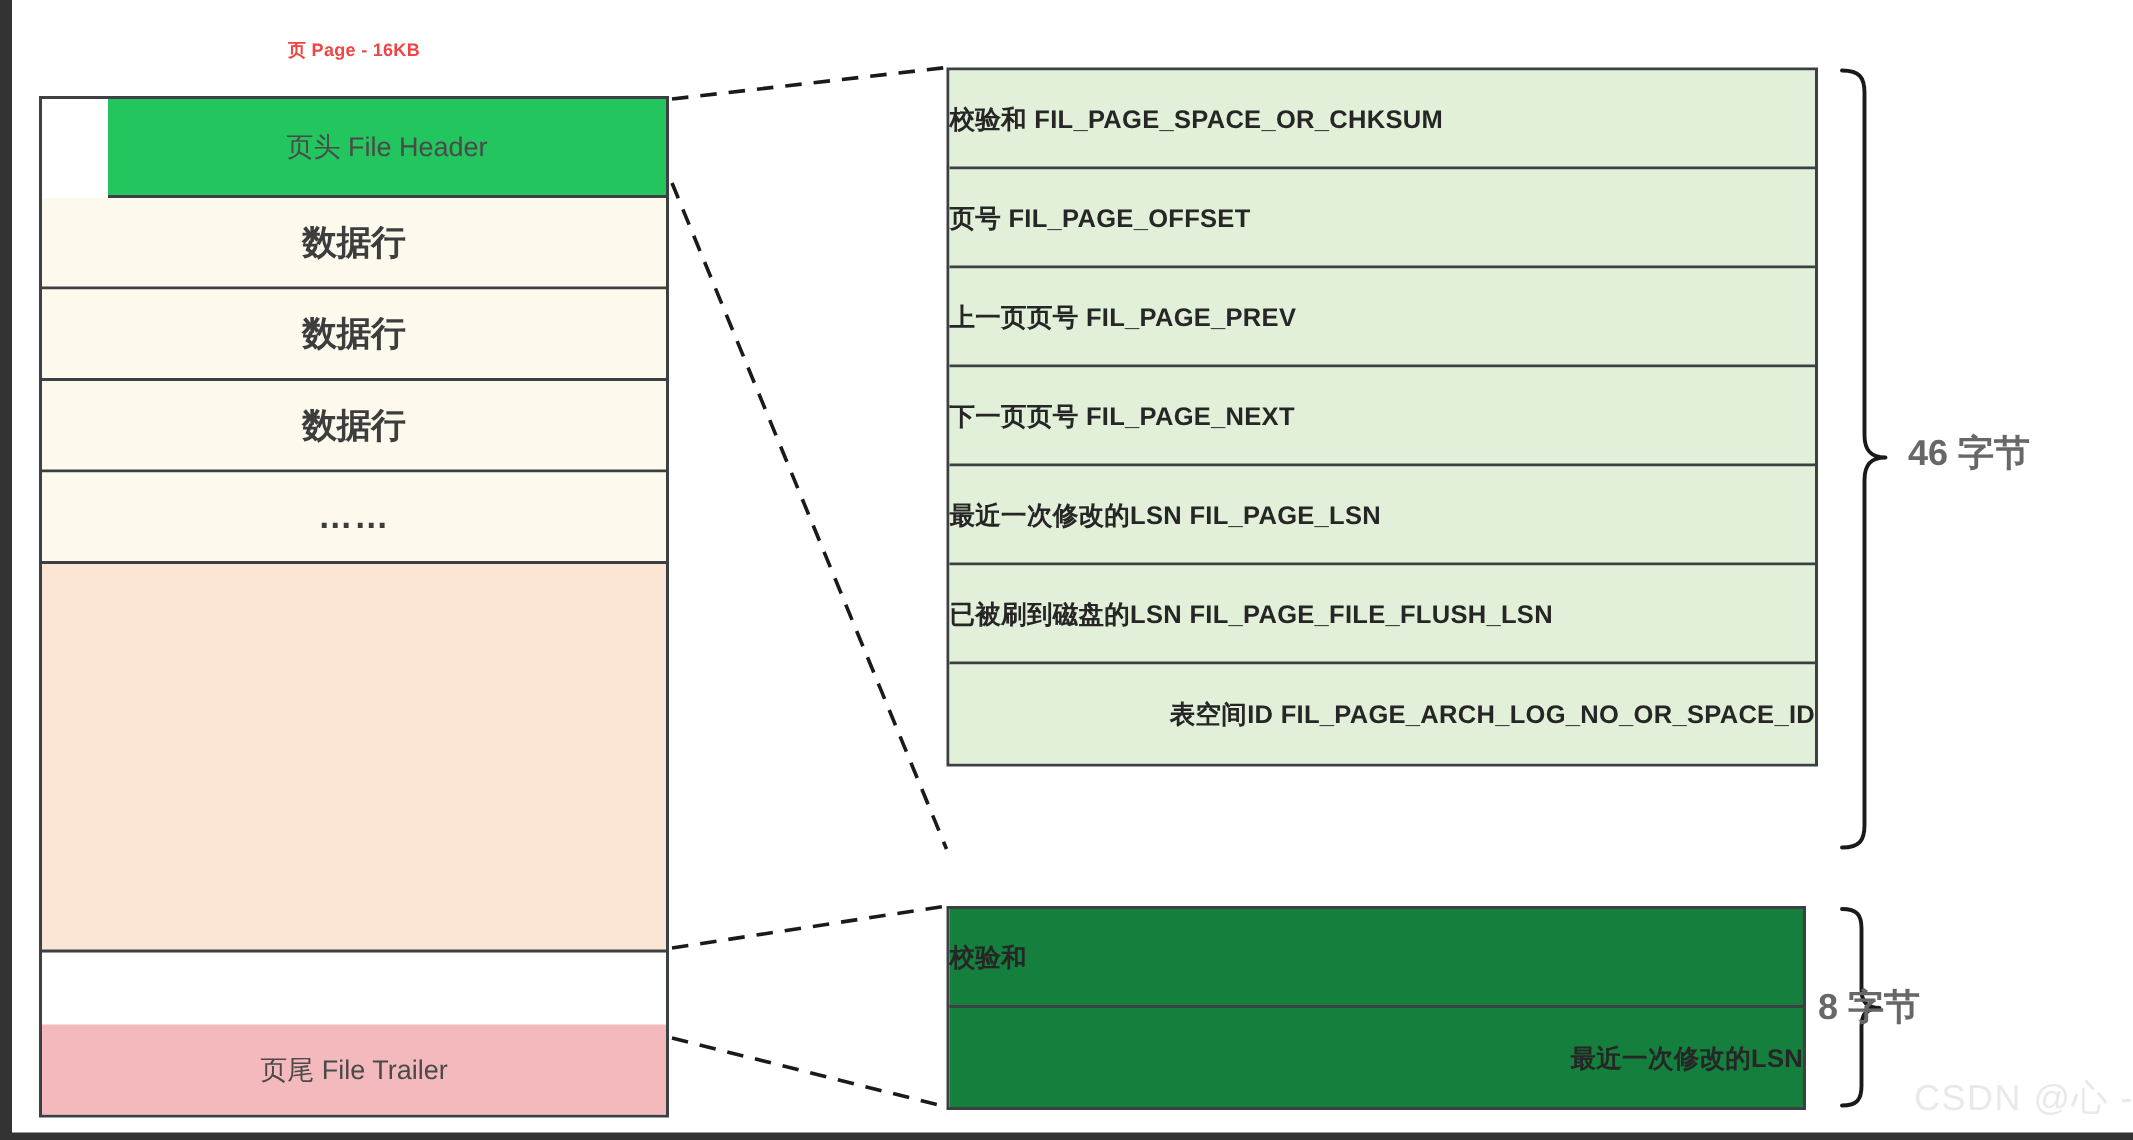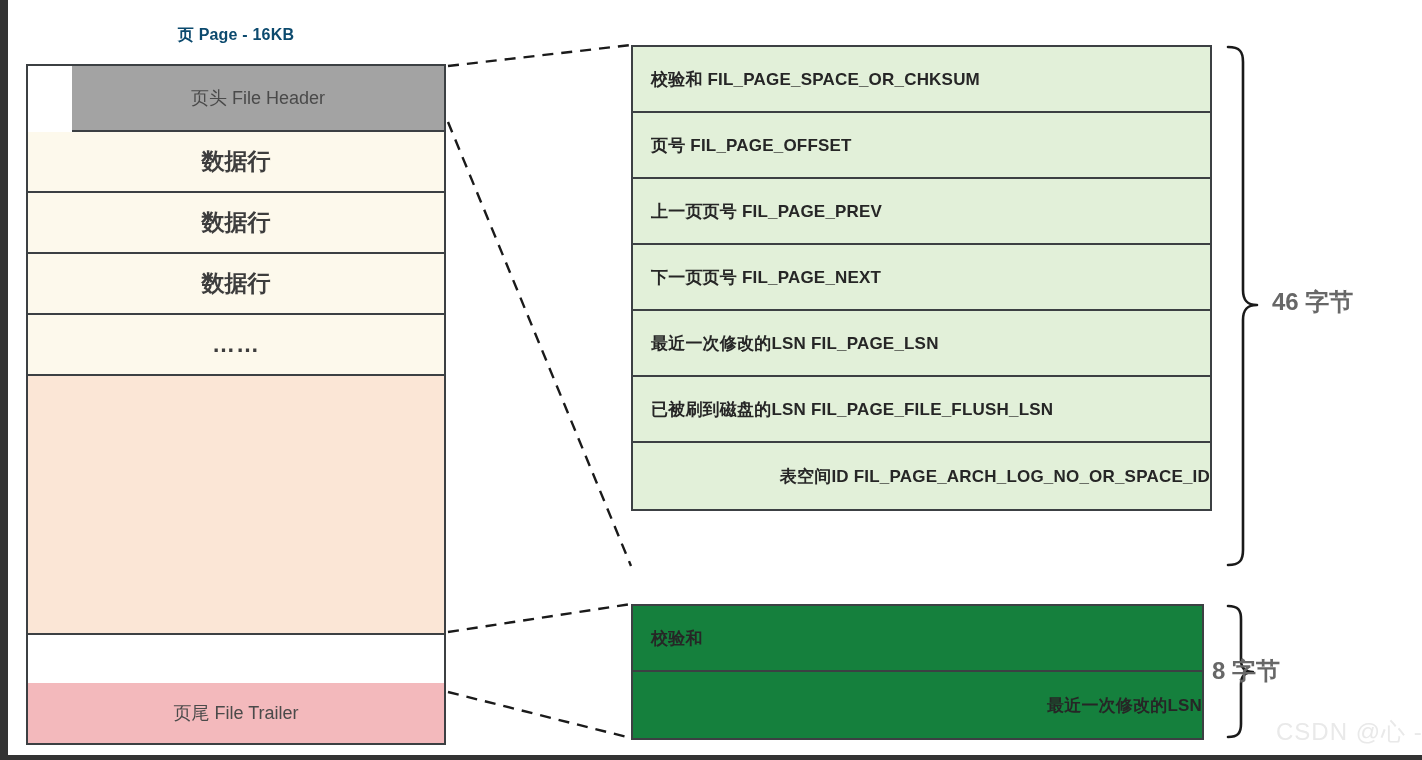--- a/index.html
+++ b/index.html
@@ -32,23 +32,23 @@
     width: 1422px; height: 5px;
     background: #333333;
   }
 
   
   #page-title {
     position: absolute;
     left: 26px; top: 25px;
     width: 420px;
     text-align: center;
-    font-size: 16px;
-    font-weight: bold;
-    color: #0c4a6e;
+    font-size: 12px;
+    font-weight: bold;
+    color: #ef4444;
     letter-spacing: 0.2px;
   }
 
   #page-stack {
     position: absolute;
     left: 26px; top: 64px;
     width: 420px;
     border: 2px solid #3c4043;
     background: #ffffff;
   }
@@ -59,21 +59,21 @@
     align-items: center;
     justify-content: center;
     border-bottom: 2px solid #3c4043;
     font-size: 23px;
     color: #4a4a4a;
   }
   .page-cell:last-child { border-bottom: none; }
 
   .cell-header {
     height: 66px;
-    background: #a3a3a3;
+    background: #22c55e;
     font-weight: normal;
     font-size: 18px;
     margin-left: 44px;
   }
   .cell-row {
     height: 61px;
     background: #fdf9ec;
     font-weight: bold;
     color: #3d3d3d;
   }
@@ -106,21 +106,20 @@
     position: absolute;
     left: 631px; top: 604px;
     width: 573px;
     border: 2px solid #3c4043;
   }
 
   .field {
     display: flex;
     align-items: center;
     border-bottom: 2px solid #3c4043;
-    padding-left: 18px;
     font-size: 17px;
     font-weight: bold;
     color: #262626;
     letter-spacing: 0.2px;
   }
   .field:last-child { border-bottom: none; justify-content: flex-end; }
 
   .field-green { height: 66px; background: #e2f0d9; }
   .field-blue  { height: 66px; background: #15803d; }
 

